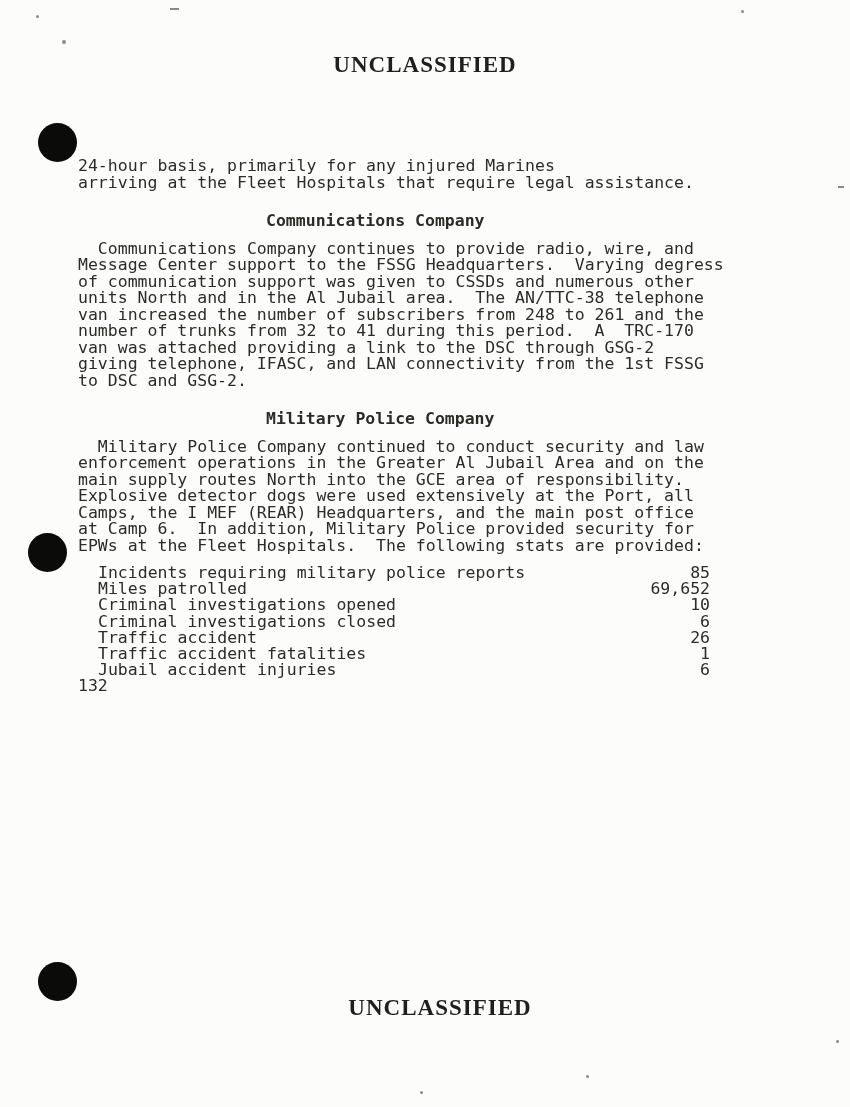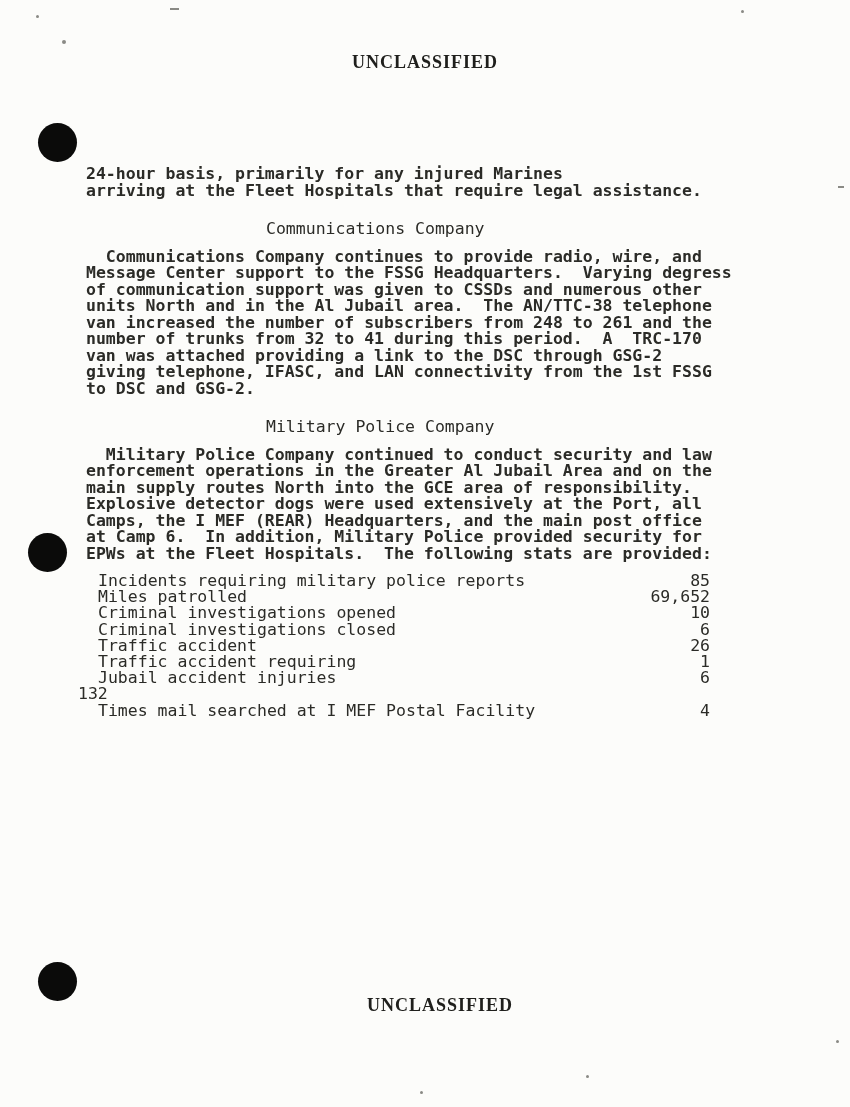--- a/index.html
+++ b/index.html
@@ -17,21 +17,21 @@
     font-family: "DejaVu Sans Mono", "Liberation Mono", monospace;
     color: #2b2b27;
   }
   .classification {
     position: absolute;
     left: 0;
     width: 100%;
     text-align: center;
     font-family: "Liberation Serif", "DejaVu Serif", serif;
     font-weight: bold;
-    font-size: 18px;
+    font-size: 23px;
     letter-spacing: 1px;
     color: #1f1f1c;
   }
   .classification.header { top: 52px; }
   .classification.footer { top: 995px; text-indent: 30px; }
 
   .punch-hole {
     position: absolute;
     width: 39px;
     height: 39px;
@@ -44,27 +44,27 @@
 
   .body-text {
     position: absolute;
     left: 78px;
     top: 158px;
     width: 660px;
     font-size: 16.5px;
     line-height: 16.5px;
   }
   .para {
-    margin: 8px;
+    margin: 0;
     white-space: pre;
-    font-weight: bold;
   }
   .section-heading {
     white-space: pre;
     margin: 22px 0 11px 188px;
+    font-weight: bold;
   }
   .stats {
     margin-top: 11px;
     width: 632px;
   }
   .stat-row {
     display: flex;
     justify-content: space-between;
     line-height: 16.2px;
   }
@@ -159,37 +159,33 @@
           <span class="stat-label">Criminal investigations closed</span>
           <span class="stat-value">6</span>
         </div>
 
         <div class="stat-row">
           <span class="stat-label">Traffic accident</span>
           <span class="stat-value">26</span>
         </div>
 
         <div class="stat-row">
-          <span class="stat-label">Traffic accident requiring</span>
+          <span class="stat-label">Traffic accident fatalities</span>
           <span class="stat-value">1</span>
         </div>
 
         <div class="stat-row">
           <span class="stat-label">Jubail accident injuries</span>
           <span class="stat-value">6</span>
         </div>
 
         <div class="stat-row">
           <span class="stat-value">132</span>
         </div>
 
 
-        <div class="stat-row">
-          <span class="stat-label">Times mail searched at I MEF Postal Facility</span>
-          <span class="stat-value">4</span>
-        </div>
       </div>
 
   </div>
 
   <div class="classification footer">UNCLASSIFIED</div>
 
 </div>
 
 </body></html>

